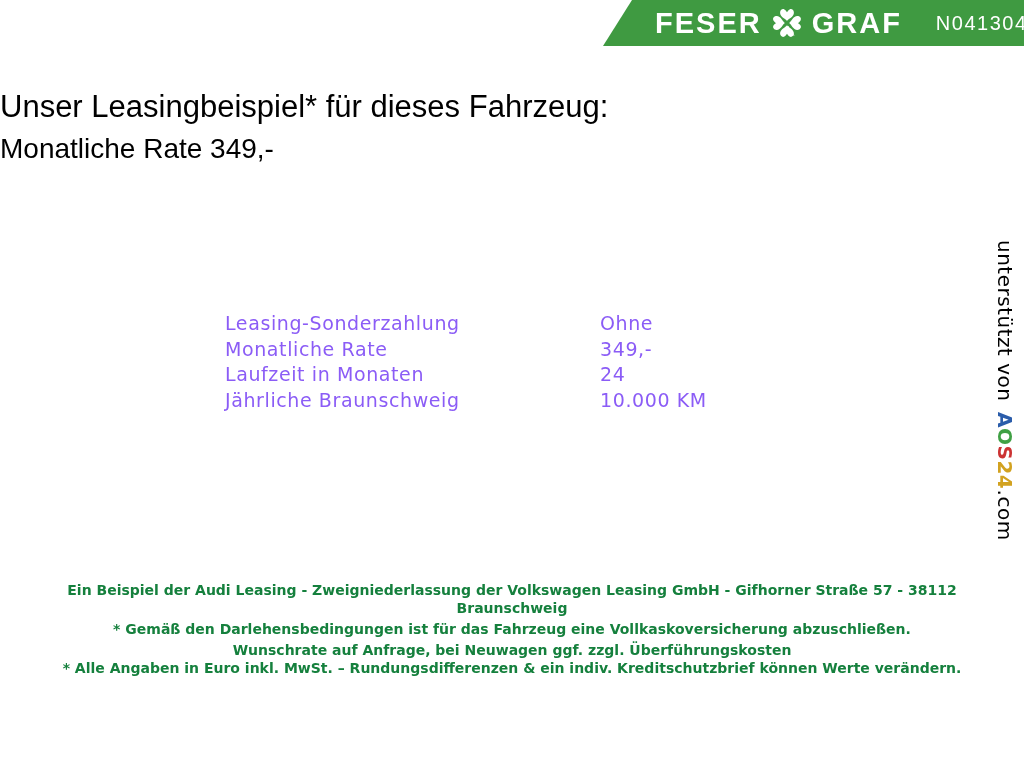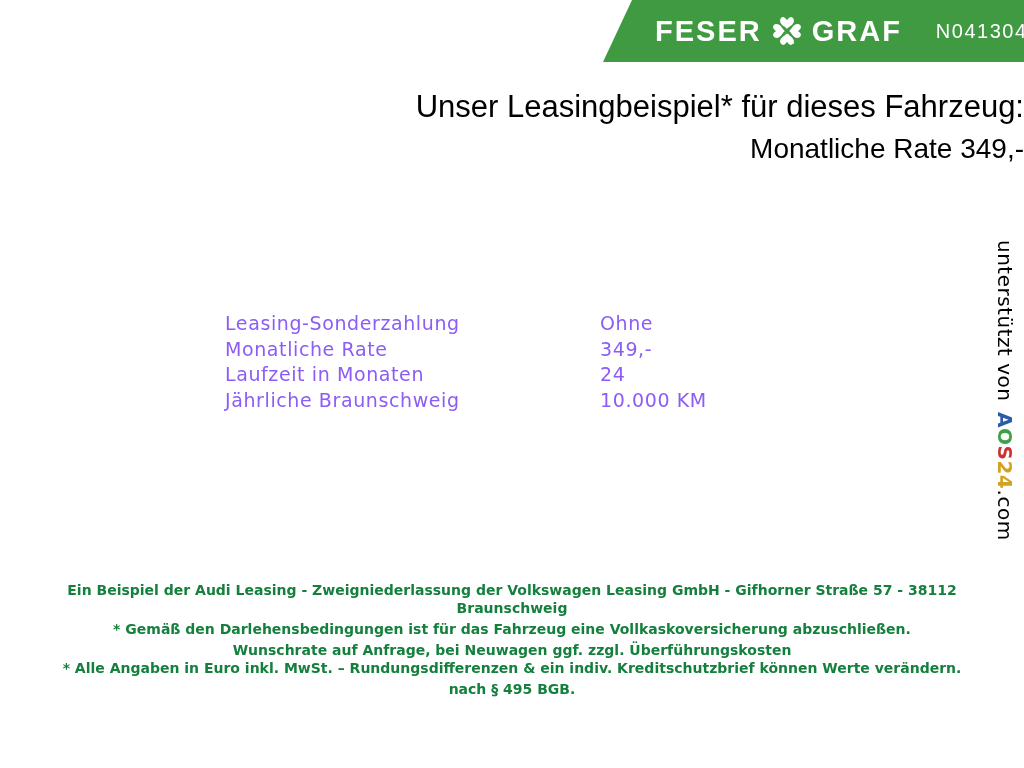--- a/index.html
+++ b/index.html
@@ -11,21 +11,21 @@
     background: #ffffff;
     overflow: hidden;
     font-family: "DejaVu Sans", sans-serif;
     color: #000000;
   }
 
   
   .banner {
     position: absolute;
     left: 603px; top: 0;
-    width: 421px; height: 62px;
+    width: 421px; height: 46px;
     clip-path: polygon(29px 0, 100% 0, 100% 100%, 0 100%);
     display: flex;
     align-items: center;
     padding-left: 52px;
   }
   .brand {
     display: flex;
     align-items: center;
     color: #ffffff;
     font-family: "Liberation Sans", sans-serif;
@@ -40,21 +40,21 @@
     font-size: 20px;
     letter-spacing: 1.5px;
     margin-left: 34px;
   }
 
   
   .headings {
     position: absolute;
     left: 0; top: 88px;
     width: 1024px;
-    text-align: right;
+    text-align: left;
     font-family: "Liberation Sans", sans-serif;
   }
   .heading-sub { font-size: 31px; line-height: 38px; font-weight: 500; }
   .heading-main { font-size: 28px; line-height: 46px; font-weight: 500; }
 
   
   .leasing-table {
     position: absolute;
     left: 225px; top: 311px;
     display: grid;
@@ -149,17 +149,16 @@
       <div class="line">Braunschweig</div>
     </div>
     <div class="para">
       <div class="line">* Gemäß den Darlehensbedingungen ist für das Fahrzeug eine Vollkaskoversicherung abzuschließen.</div>
     </div>
     <div class="para">
       <div class="line">Wunschrate auf Anfrage, bei Neuwagen ggf. zzgl. Überführungskosten</div>
       <div class="line">* Alle Angaben in Euro inkl. MwSt. – Rundungsdifferenzen &amp; ein indiv. Kreditschutzbrief können Werte verändern.</div>
     </div>
     <div class="para">
-      <div class="line">nach § 495 BGB.</div>
     </div>
   </div>
 
 </div>
 
 </body></html>

